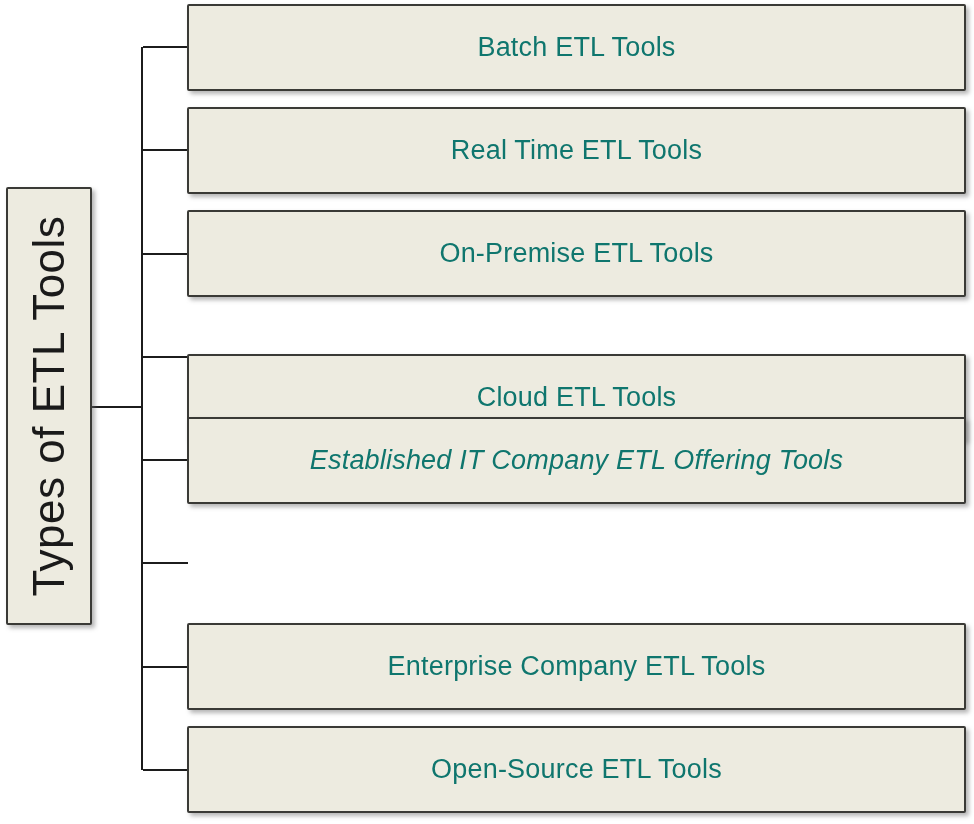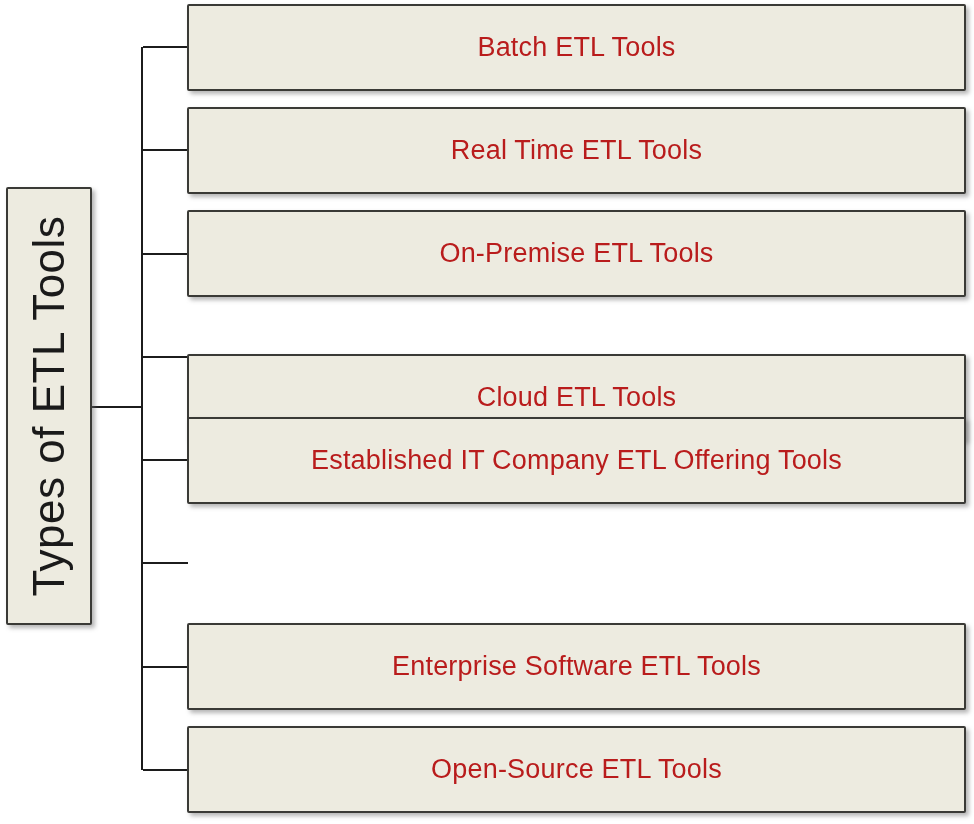--- a/index.html
+++ b/index.html
@@ -64,28 +64,28 @@
     border: 2.5px solid #3a3a36;
     border-radius: 2px;
     box-sizing: border-box;
     box-shadow: 3px 3px 4px rgba(110,110,110,0.5);
     display: flex;
     align-items: center;
     justify-content: center;
   }
   .branch-box .branch-label {
     font-size: 27px;
-    color: #b91c1c;
+    color: #0f766e;
     letter-spacing: 0.2px;
   }
   .branch-box.r0 { top: 4px;   }
   .branch-box.r1 { top: 107px; }
   .branch-box.r2 { top: 210px; }
   .branch-box.r3 { top: 314px; margin-top: 40px; }
-  .branch-box.r4 { top: 417px; }
+  .branch-box.r4 { top: 417px; font-style: italic; }
   .branch-box.r5 { top: 520px; }
   .branch-box.r6 { top: 623px; }
   .branch-box.r7 { top: 726px; }
 </style>
 </head>
 <body>
 
 <div class="canvas">
 
   <div class="connector trunk"></div>
@@ -112,19 +112,19 @@
   <div class="branch-box r1">
     <span class="branch-label">Real Time ETL Tools</span>
   </div>
   <div class="branch-box r3">
     <span class="branch-label">Cloud ETL Tools</span>
   </div>
   <div class="branch-box r4">
     <span class="branch-label">Established IT Company ETL Offering Tools</span>
   </div>
   <div class="branch-box r6">
-    <span class="branch-label">Enterprise Software ETL Tools</span>
+    <span class="branch-label">Enterprise Company ETL Tools</span>
   </div>
   <div class="branch-box r7">
     <span class="branch-label">Open-Source ETL Tools</span>
   </div>
 
 </div>
 
 </body></html>

